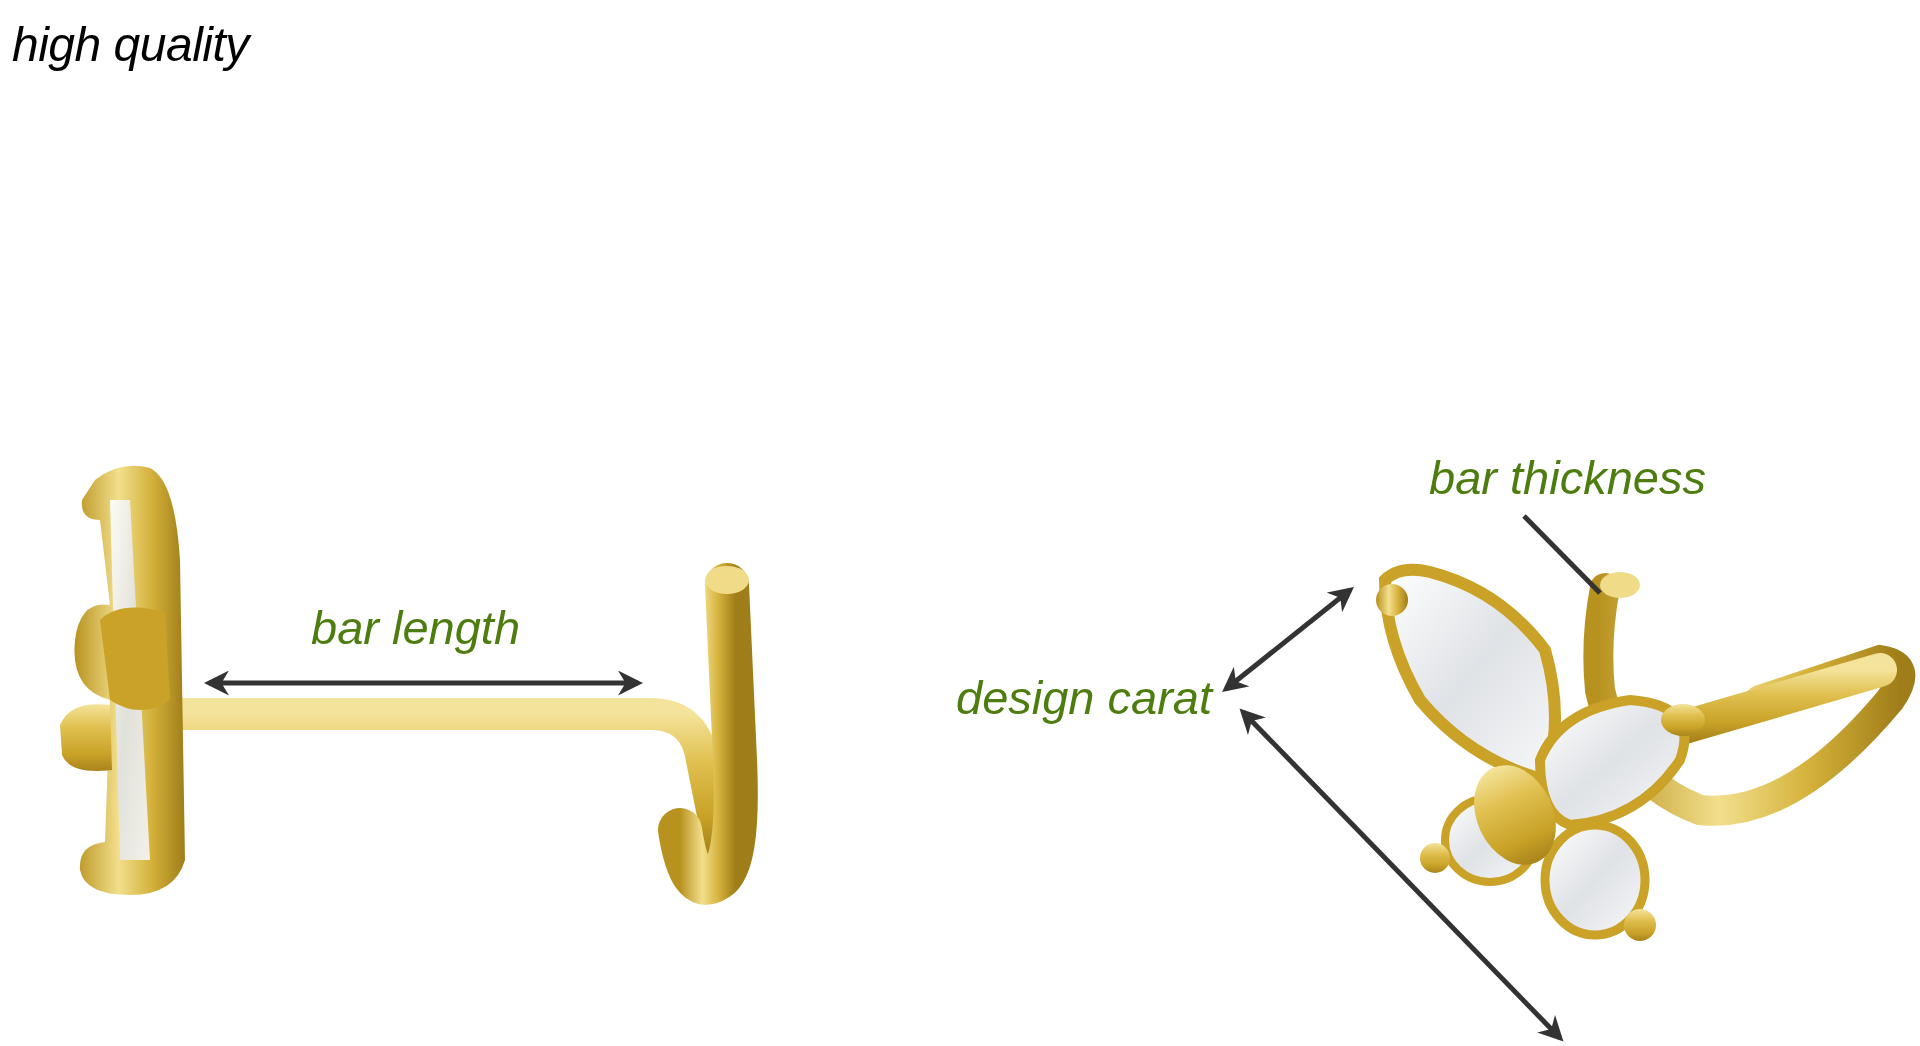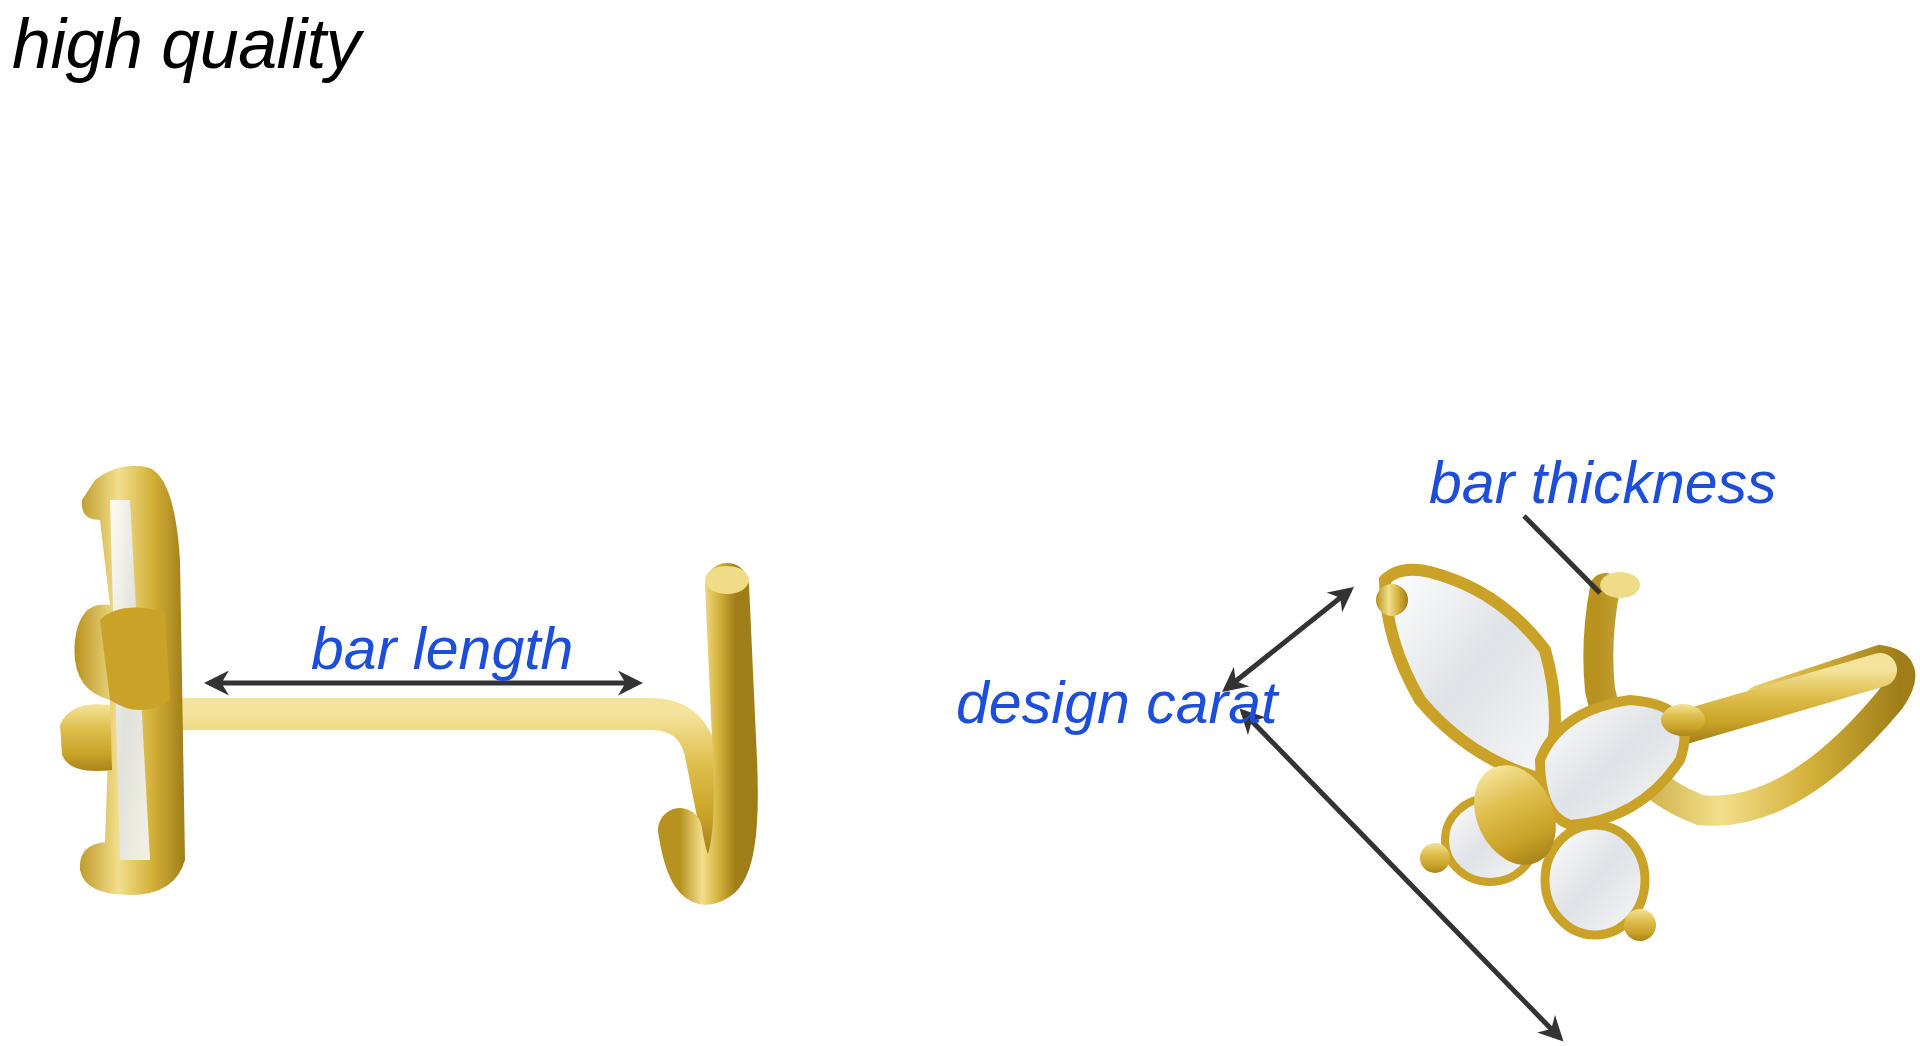--- a/index.html
+++ b/index.html
@@ -1,22 +1,22 @@
 <!DOCTYPE html>
 <html><head>
 <meta charset="utf-8">
 <style>
   html, body { margin:0; padding:0; background:#ffffff; }
   body { width:1920px; height:1046px; position:relative; overflow:hidden;
          font-family:"Liberation Sans", sans-serif; color:#000; }
   .heading { position:absolute; left:12px; top:6px; font-style:italic;
-             font-size:70px; line-height:77px; letter-spacing:-0.5px; }
+             font-size:48px; line-height:77px; letter-spacing:-0.5px; }
   .heading div { white-space:nowrap; }
-  .label { position:absolute; font-style:italic; font-size:59px; line-height:1;
-           white-space:nowrap; color:#1d4ed8; }
+  .label { position:absolute; font-style:italic; font-size:47px; line-height:1;
+           white-space:nowrap; color:#4d7c0f; }
   svg { position:absolute; left:0; top:0; }
 </style>
 </head>
 <body>
 
 <div class="heading">
   <div>high quality</div>
 </div>
 
 <svg width="1920" height="1046" viewBox="0 0 1920 1046">
@@ -78,15 +78,15 @@
 
     <ellipse cx="1515" cy="815" rx="38" ry="52" fill="url(#goldV)" transform="rotate(-25 1515 815)"></ellipse>
   </g>
 
   <line x1="1524" y1="516" x2="1600" y2="593" stroke="#333" stroke-width="5"></line>
 
   <line x1="1226" y1="689" x2="1350" y2="590" stroke="#333" stroke-width="5" marker-start="url(#ah)" marker-end="url(#ah)"></line>
   <line x1="1243" y1="712" x2="1560" y2="1038" stroke="#333" stroke-width="5" marker-start="url(#ah)" marker-end="url(#ah)"></line>
 </svg>
 
-<div class="label" style="left:311px; top:604px;margin-top:16px;">bar length</div>
+<div class="label" style="left:311px; top:604px;">bar length</div>
 <div class="label" style="left:1429px; top:454px;">bar thickness</div>
 <div class="label" style="left:956px; top:674px;">design carat</div>
 
 </body></html>

